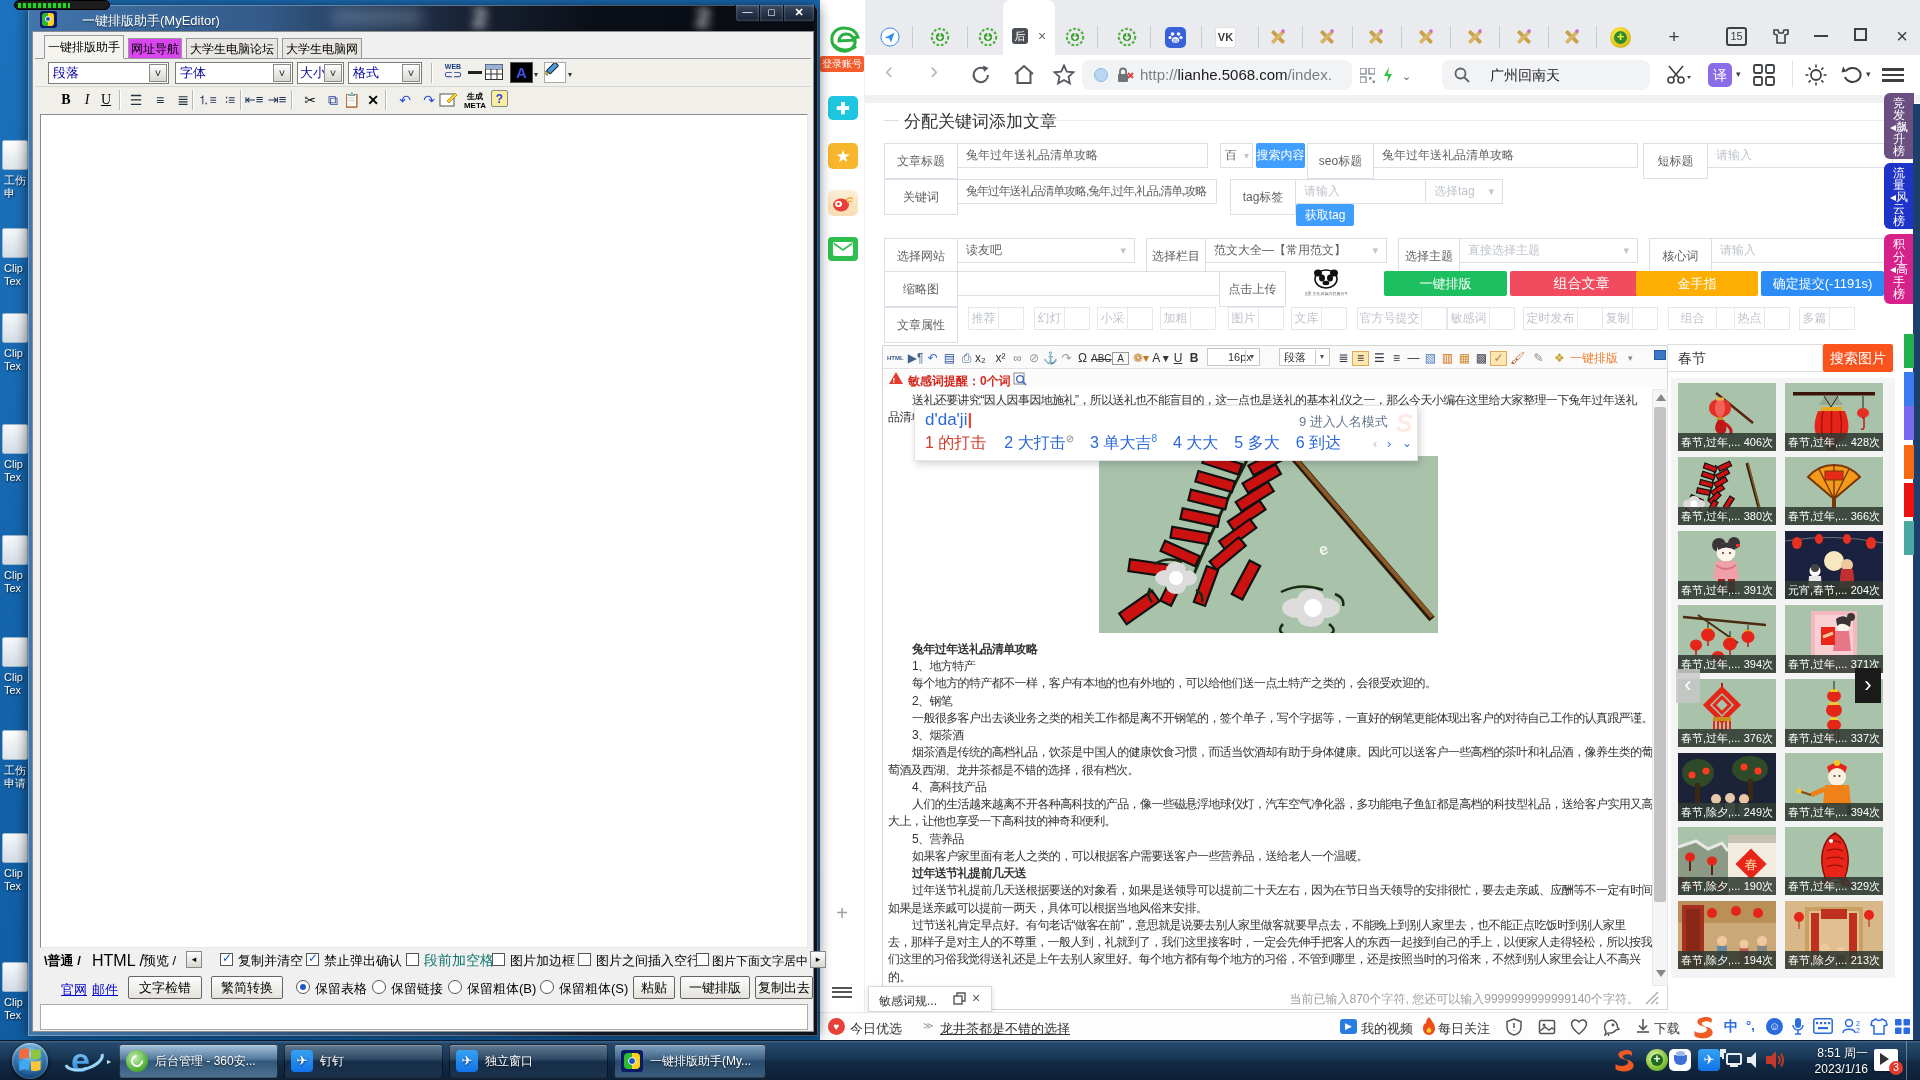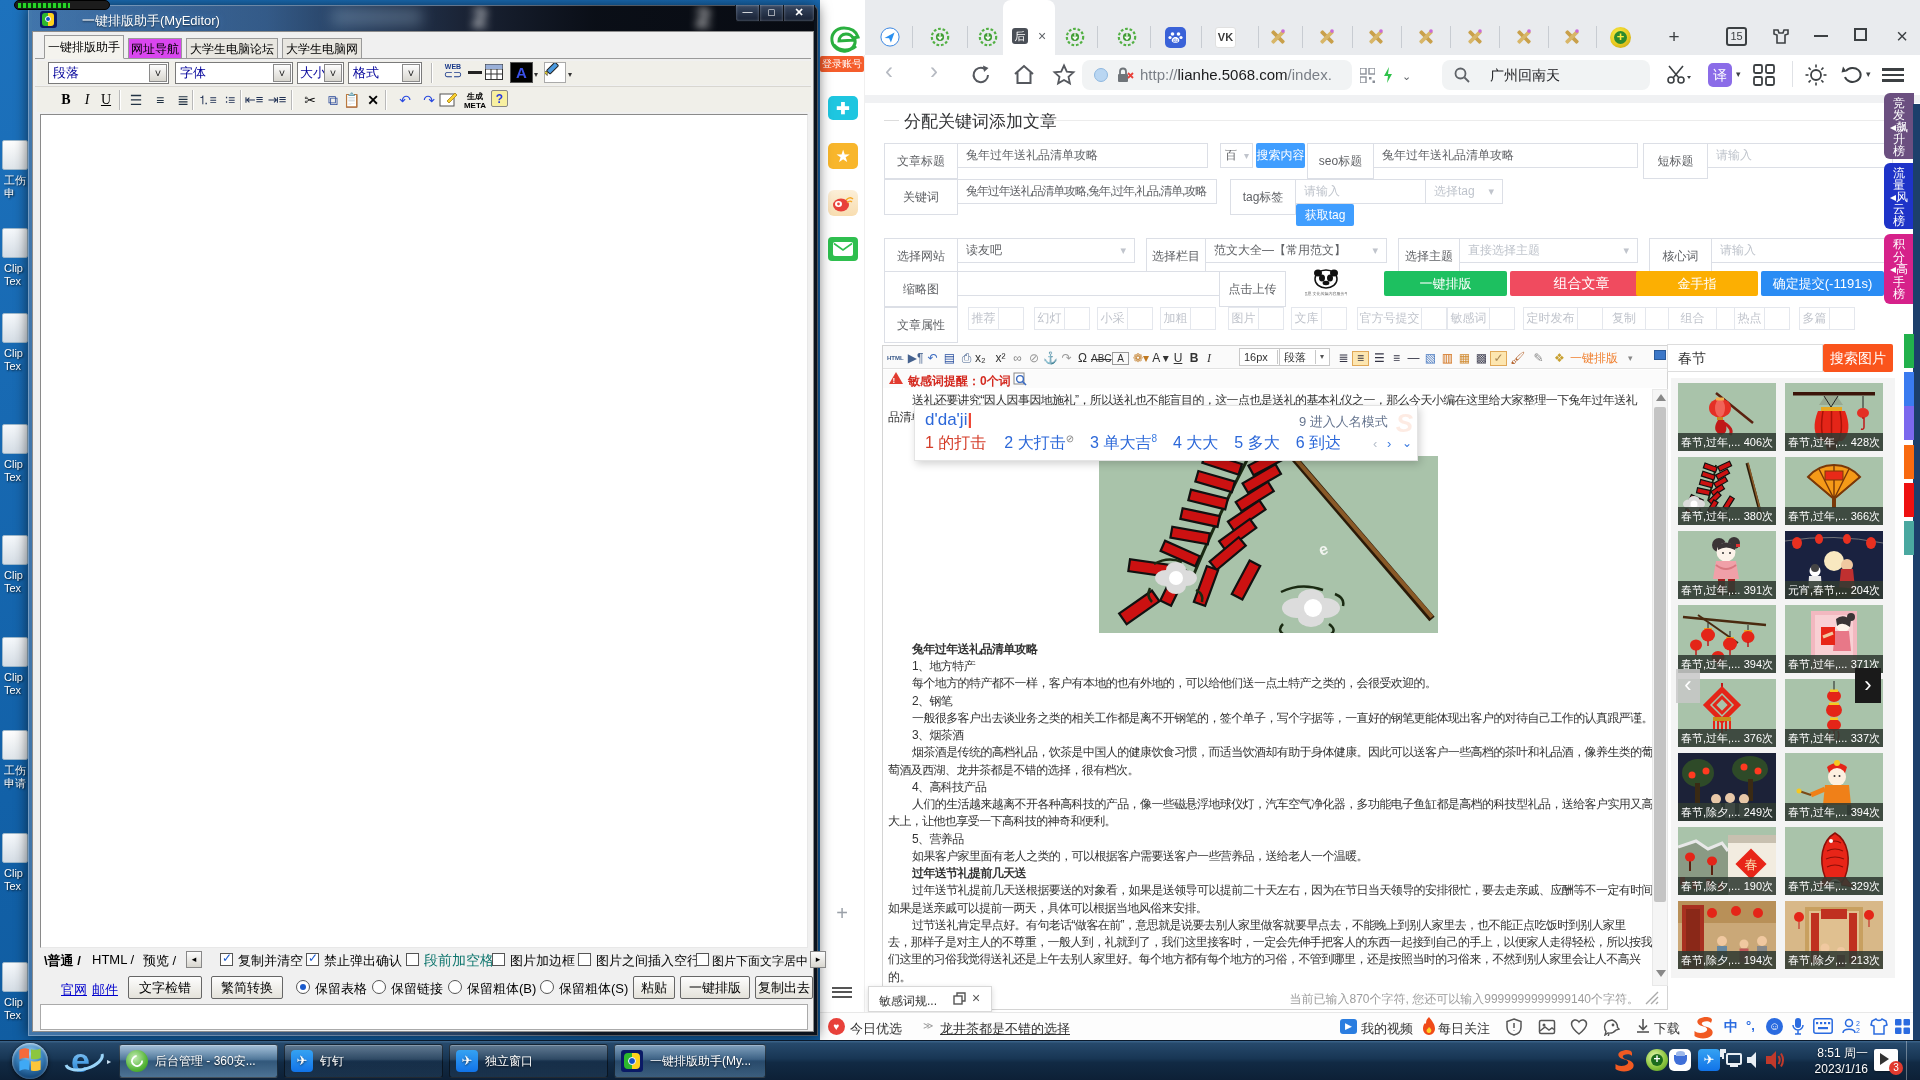--- a/index.html
+++ b/index.html
@@ -377,21 +377,21 @@
         </div>
       <div class="battr" style="left:582px;top:212px">
           <div class="t" style="width:43px">敏感词</div>
           <div class="c"></div>
         </div>
       <div class="battr" style="left:658px;top:212px">
           <div class="t" style="width:55px">定时发布</div>
           <div class="c"></div>
         </div>
       <div class="battr" style="left:737px;top:212px">
-          <div class="t" style="width:44px">复制</div>
+          <div class="t" style="width:31px">复制</div>
           <div class="c"></div>
         </div>
       <div class="battr" style="left:803px;top:212px">
           <div class="t" style="width:49px">组合</div>
           <div class="c"></div>
         </div>
       <div class="battr" style="left:869px;top:212px">
           <div class="t" style="width:31px">热点</div>
           <div class="c"></div>
         </div>
@@ -417,21 +417,21 @@
             <span style="width:15px;text-align:center;color:#999">↷</span>
             <span style="width:17px;text-align:center;color:#333">Ω</span>
             <span style="width:19px;text-align:center;color:#333;text-decoration:line-through;font-size:10px">ABC</span>
             <span style="width:17px;text-align:center;color:#333;border:1px solid #999;height:13px;line-height:12px;font-size:10px;margin:0 2px">A</span>
             <span style="width:20px;text-align:center;color:#c07820">❁▾</span>
             <span style="width:19px;text-align:center;color:#333">A ▾</span>
             <span style="width:16px;text-align:center;color:#333;text-decoration:underline">U</span>
             <span style="width:16px;text-align:center;color:#333;font-weight:bold">B</span>
             <span style="width:14px;text-align:center;color:#333;font-style:italic;font-family:'Liberation Serif',serif">I</span>
         </div>
-        <div class="a" style="left:356px;top:2px;width:53px;height:18px;border:1px solid #c8c8c8;background:#fff;font-size:11px;color:#333;line-height:16px;padding-left:4px">16px<span style="position:absolute;right:1px;top:1px;width:13px;height:14px;border-left:1px solid #c8c8c8;text-align:center;font-size:8px;line-height:14px;color:#555">▾</span></div>
+        <div class="a" style="left:324px;top:2px;width:53px;height:18px;border:1px solid #c8c8c8;background:#fff;font-size:11px;color:#333;line-height:16px;padding-left:20px">16px<span style="position:absolute;right:1px;top:1px;width:13px;height:14px;border-left:1px solid #c8c8c8;text-align:center;font-size:8px;line-height:14px;color:#555">▾</span></div>
         <div class="a" style="left:396px;top:2px;width:51px;height:18px;border:1px solid #c8c8c8;background:#fff;font-size:11px;color:#333;line-height:16px;padding-left:4px">段落<span style="position:absolute;right:1px;top:1px;width:13px;height:14px;border-left:1px solid #c8c8c8;text-align:center;font-size:8px;line-height:14px;color:#555">▾</span></div>
         <div class="a" style="left:452px;top:5px;width:340px;height:14px;display:flex;color:#44618e;font-size:12px;align-items:center">
           <span style="width:17px;text-align:center;color:#334">≣</span>
             <span style="width:17px;text-align:center;color:#334;background:#fde6b0;border:1px solid #e0a858;height:15px;line-height:13px;margin-right:2px">≡</span>
             <span style="width:17px;text-align:center;color:#334">☰</span>
             <span style="width:17px;text-align:center;color:#334">≡</span>
             <span style="width:17px;text-align:center;color:#334">—</span>
             <span style="width:17px;text-align:center;color:#4a7ac0">▧</span>
             <span style="width:17px;text-align:center;color:#d06a10">▥</span>
             <span style="width:17px;text-align:center;color:#d08a30">▦</span>
@@ -1050,21 +1050,21 @@
             <rect x="1" y="2" width="14" height="12" fill="#fff" stroke="#555"></rect>
             <path d="M8 9 L16 1 L18 3 L10 11 Z" fill="#f8d030" stroke="#a88010" stroke-width=".8"></path>
           </svg></div>
       <div class="a" style="left:429px;top:57px;width:26px;height:22px;font-size:8px;font-weight:bold;color:#000;line-height:9px;text-align:center;padding-top:3px">生成<br>META</div>
       <div class="a" style="left:458px;top:58px;width:17px;height:17px;background:#f8f0a0;border:1px solid #888;border-radius:2px;color:#2a3ae0;font-weight:bold;text-align:center;font-size:12px;line-height:16px">?</div>
 
       <div class="a" style="left:7px;top:82px;width:768px;height:834px;background:#fff;border:1px solid #8a8a8a;border-right-color:#e8e8e8;border-bottom-color:#e8e8e8"></div>
 
       <div class="a" style="left:7px;top:918px;width:768px;height:22px">
         <span style="position:absolute;left:4px;top:2px;font-size:13px;font-weight:bold;color:#000">\普通 /</span>
-        <span style="position:absolute;left:52px;top:2px;font-size:13px;color:#000">HTML /</span>
+        <span style="position:absolute;left:52px;top:2px;font-size:16px;color:#000">HTML /</span>
         <span style="position:absolute;left:103px;top:2px;font-size:13px;color:#000">预览 /</span>
         <span style="position:absolute;left:146px;top:1px;width:16px;height:17px;background:linear-gradient(#fdfdfd,#d8d6cf);border:1px solid #888;text-align:center;font-size:9px;line-height:15px">◂</span>
         <span class="a" style="left:180px;top:3px;width:13px;height:13px;background:#fff;border:1px solid #555">
             <i class="a" style="left:1px;top:-3px;font-size:12px;color:#1a5acc;font-style:normal">✓</i>
           </span>
           <span class="a" style="left:198px;top:2px;font-size:13px;color:#000">复制并清空</span>
         <span class="a" style="left:266px;top:3px;width:13px;height:13px;background:#fff;border:1px solid #555">
             <i class="a" style="left:1px;top:-3px;font-size:12px;color:#1a5acc;font-style:normal">✓</i>
           </span>
           <span class="a" style="left:284px;top:2px;font-size:13px;color:#000">禁止弹出确认</span>

